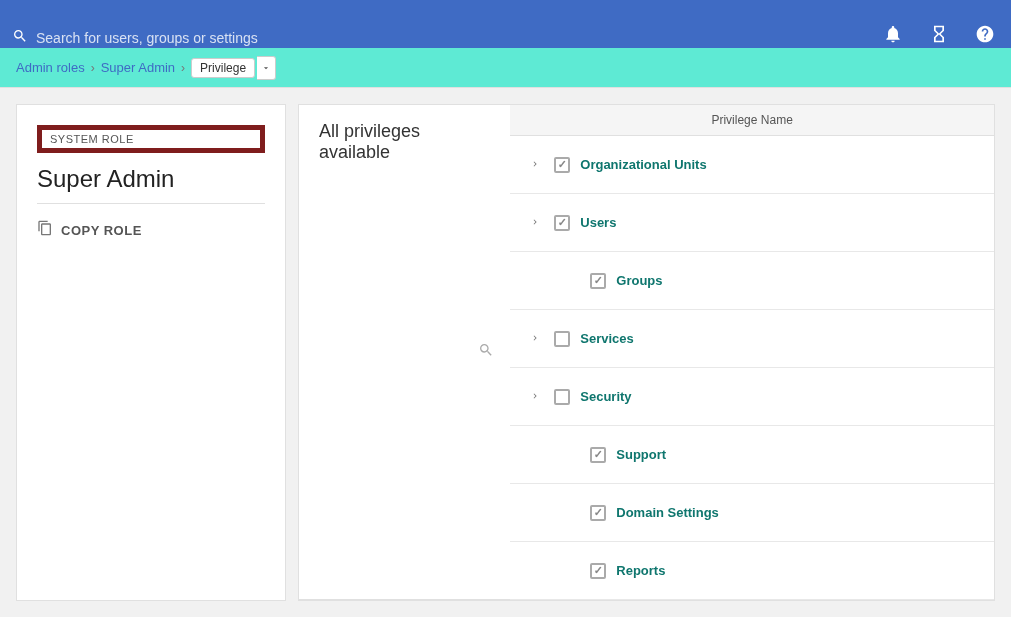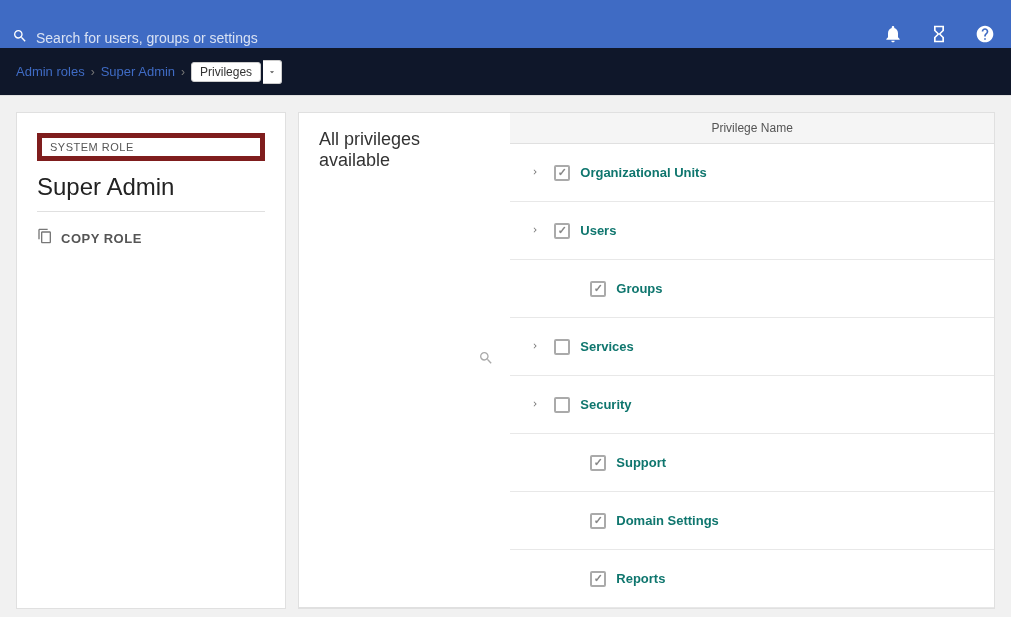--- a/index.html
+++ b/index.html
@@ -46,22 +46,22 @@
       cursor: pointer;
       display: flex;
       align-items: center;
       justify-content: center;
       width: 28px;
       height: 28px;
     }
 
     
     .breadcrumb {
-      background: #0f172a;
-      height: 48px;
+      background: #5eead4;
+      height: 40px;
       display: flex;
       align-items: center;
       padding: 0 16px;
       border-bottom: 1px solid #e0e0e0;
       font-size: 13px;
       color: #555;
     }
     .breadcrumb-item {
       color: #3f6bc4;
       cursor: pointer;
@@ -276,21 +276,21 @@
     </div>
   </div>
 </div>
 
 <div class="breadcrumb">
   <span class="breadcrumb-item">Admin roles</span>
   <span class="breadcrumb-sep">›</span>
   <span class="breadcrumb-item">Super Admin</span>
   <span class="breadcrumb-sep">›</span>
   <div class="breadcrumb-active">
-    <span class="breadcrumb-pill">Privileges</span>
+    <span class="breadcrumb-pill">Privilege</span>
     <div class="breadcrumb-dropdown">
       <svg width="10" height="10" viewBox="0 0 24 24" fill="#555">
           <path d="M7 10l5 5 5-5z"></path>
         </svg>
     </div>
   </div>
 </div>
 
 <div class="main-layout">
 

